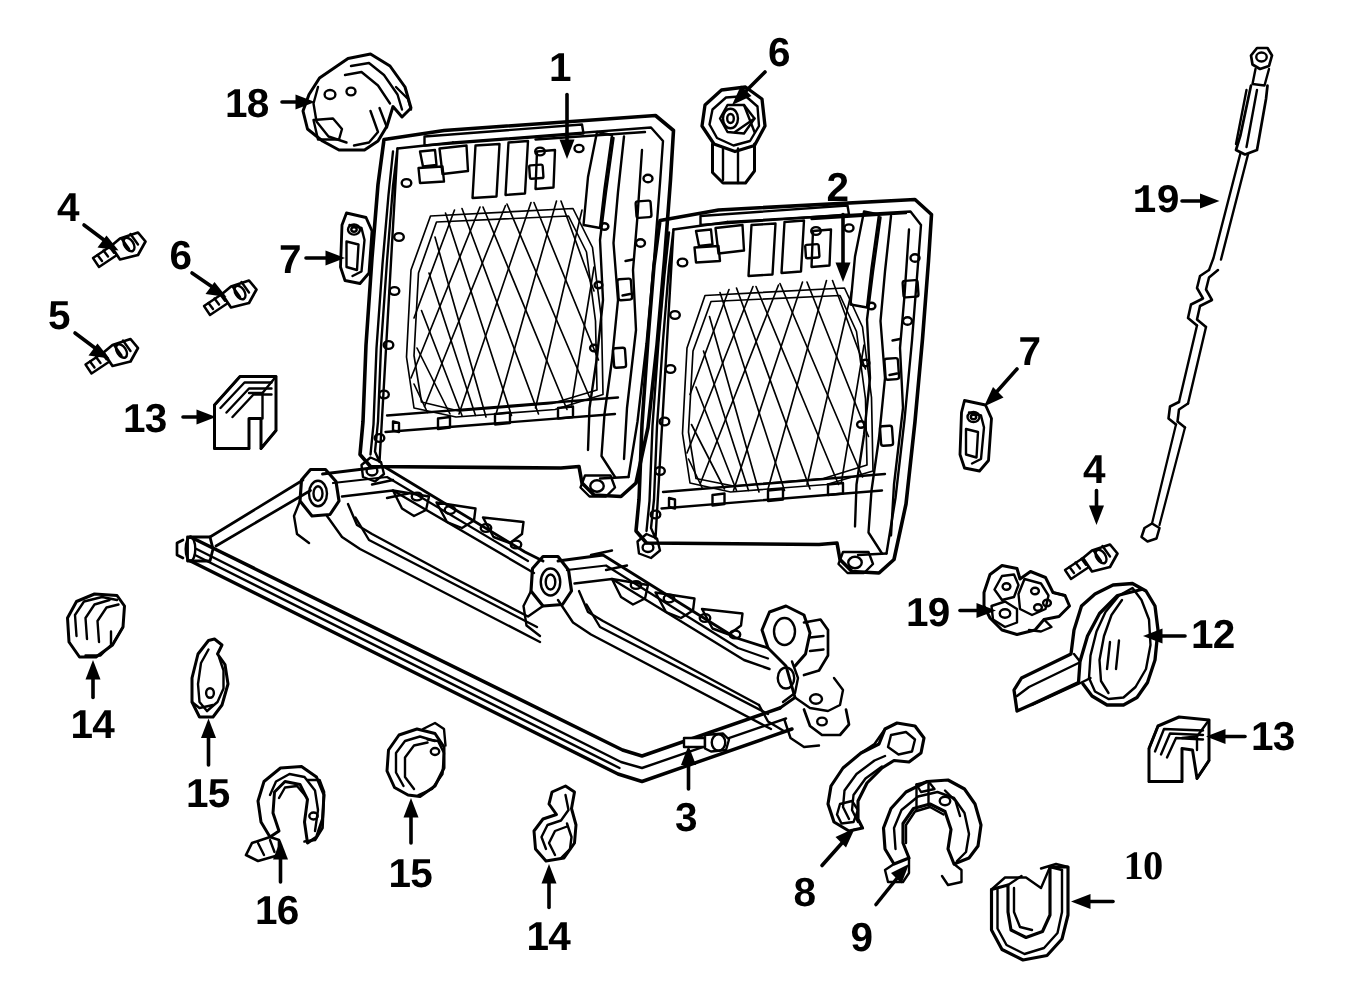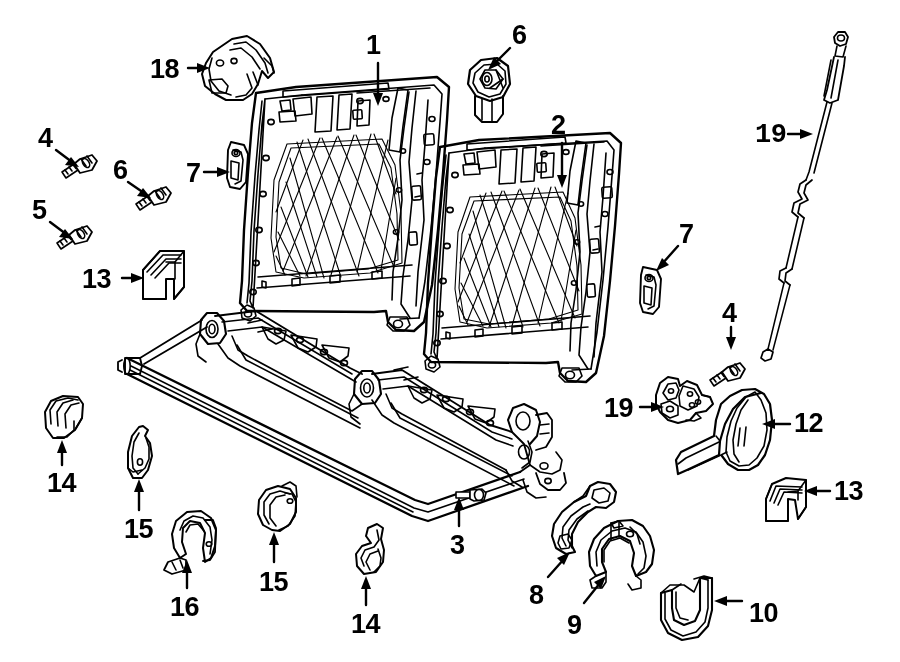--- a/index.html
+++ b/index.html
@@ -536,21 +536,21 @@
   <div class="callout-label" style="left:366px; top:32px;">1</div>
   <div class="callout-label" style="left:551px; top:112px;">2</div>
   <div class="callout-label" style="left:450px; top:532px;">3</div>
   <div class="callout-label" style="left:38px;  top:125px;">4</div>
   <div class="callout-label" style="left:32px;  top:197px;">5</div>
   <div class="callout-label" style="left:113px; top:157px;">6</div>
   <div class="callout-label" style="left:186px; top:160px;">7</div>
   <div class="callout-label" style="left:679px; top:221px;">7</div>
   <div class="callout-label" style="left:529px; top:582px;">8</div>
   <div class="callout-label" style="left:567px; top:612px;">9</div>
-  <div class="callout-label" style="left:749px; top:600px;">10</div>
+  <div class="callout-label" style="left:749px; top:564px;font-family:Liberation Serif, serif;">10</div>
   <div class="callout-label" style="left:604px; top:395px;">19</div>
   <div class="callout-label" style="left:794px; top:410px;">12</div>
   <div class="callout-label" style="left:82px;  top:266px;">13</div>
   <div class="callout-label" style="left:834px; top:478px;">13</div>
   <div class="callout-label" style="left:47px;  top:470px;">14</div>
   <div class="callout-label" style="left:351px; top:611px;">14</div>
   <div class="callout-label" style="left:124px; top:516px;">15</div>
   <div class="callout-label" style="left:259px; top:569px;">15</div>
   <div class="callout-label" style="left:170px; top:594px;">16</div>
   <div class="callout-label" style="left:512px; top:22px;">6</div>

